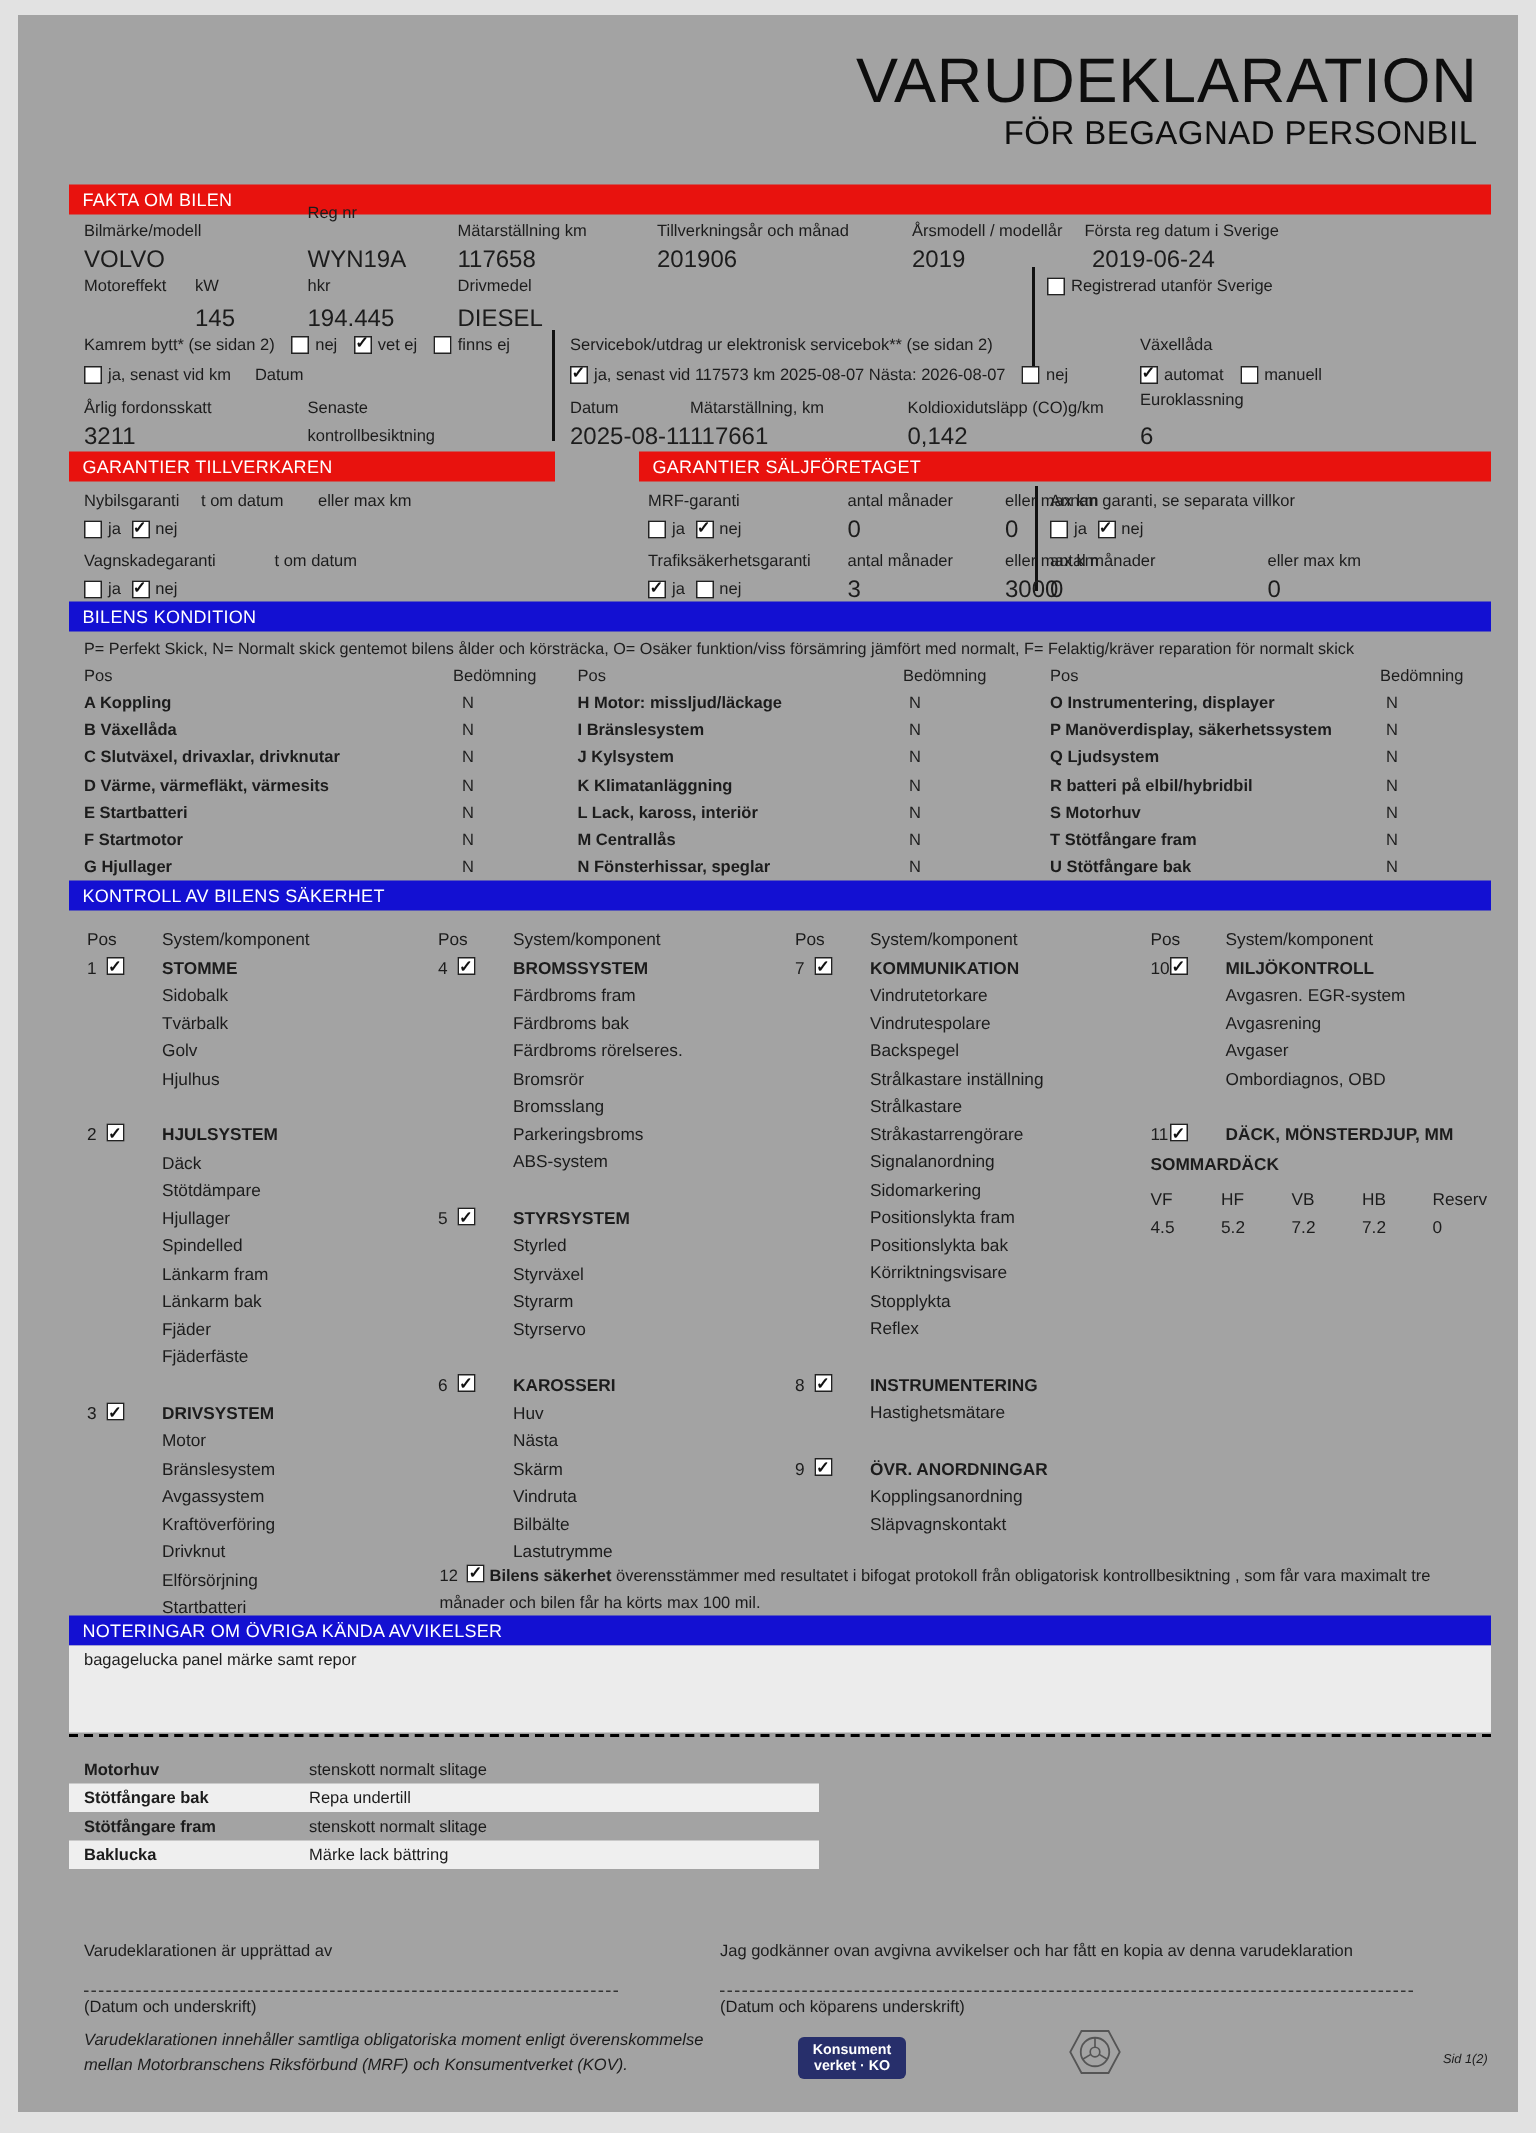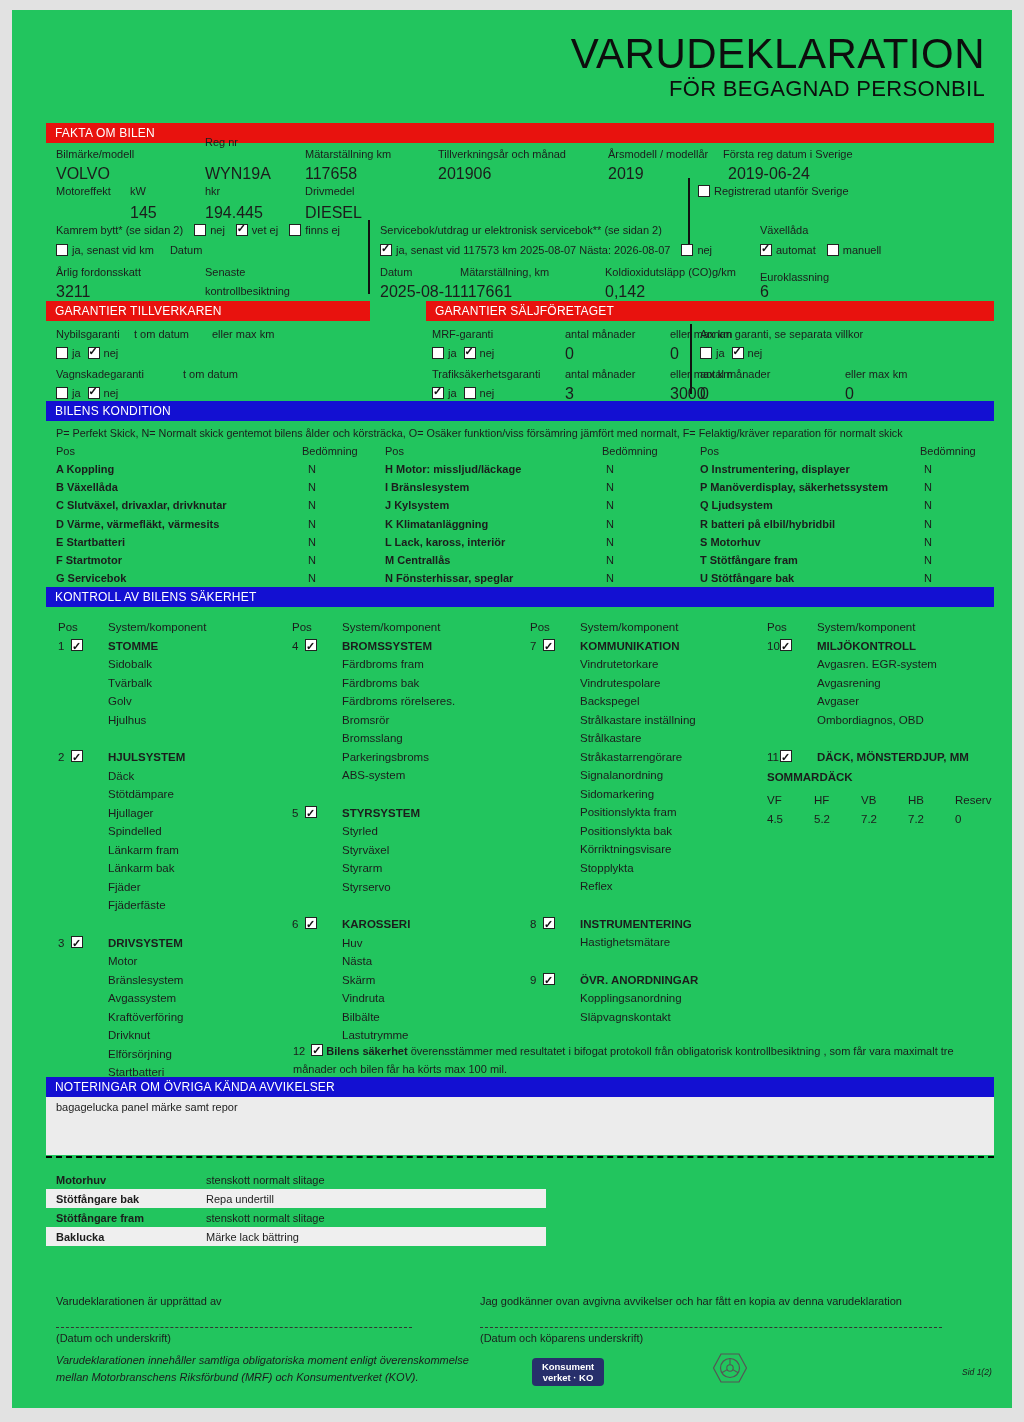--- a/index.html
+++ b/index.html
@@ -1,18 +1,18 @@
 <!DOCTYPE html>
 <html><head>
 <meta charset="utf-8">
 <style>
   html,body{margin:0;padding:0}
   body{width:1024px;height:1422px;background:#e2e2e2;position:relative;overflow:hidden;
        font-family:"Liberation Sans",sans-serif;color:#1c1c1c;-webkit-font-smoothing:antialiased}
-  .page{position:absolute;left:12px;top:10px;width:1000px;height:1398px;background:#22c55e}
+  .page{position:absolute;left:12px;top:10px;width:1000px;height:1398px;background:#a3a3a3}
   .t{position:absolute;font-size:11px;white-space:nowrap;line-height:13px}
   .v{font-size:16px}
   .b{font-weight:700}
   .bar{position:absolute;left:34px;width:948px;height:20px;color:#fff;font-weight:400;font-size:12px;
        line-height:20px;padding-left:9px;box-sizing:border-box;letter-spacing:.2px;white-space:nowrap}
   .red{background:#e8120e}
   .blue{background:#1310d2}
   .vline{position:absolute;width:2px;background:#111}
   .cb{display:inline-block;width:10px;height:10px;border:1.5px solid #222;background:#fff;position:relative;
       flex:0 0 auto;box-sizing:content-box}
@@ -150,21 +150,21 @@
         <span class="cb"></span>
         <span>manuell</span>
       </span>
     </div>
 
   <div class="t" style="left:44px;top:256px">Årlig fordonsskatt</div>
   <div class="t" style="left:193px;top:256px">Senaste</div>
   <div class="t" style="left:368px;top:256px">Datum</div>
   <div class="t" style="left:448px;top:256px">Mätarställning, km</div>
   <div class="t" style="left:593px;top:256px">Koldioxidutsläpp (CO)g/km</div>
-  <div class="t" style="left:748px;top:261px">Euroklassning</div>
+  <div class="t" style="left:748px;top:251px">Euroklassning</div>
 
   <div class="t v" style="left:44px;top:275px">3211</div>
   <div class="t" style="left:193px;top:275px">kontrollbesiktning</div>
   <div class="t v" style="left:368px;top:275px">2025-08-11</div>
   <div class="t v" style="left:448px;top:275px">117661</div>
   <div class="t v" style="left:593px;top:275px">0,142</div>
   <div class="t v" style="left:748px;top:275px">6</div>
 
   <div class="bar red" style="top:291px;width:324px">GARANTIER TILLVERKAREN</div>
   <div class="bar red" style="left:414px;top:291px;width:568px">GARANTIER SÄLJFÖRETAGET</div>
@@ -273,21 +273,21 @@
       <div class="krow"><span class="kname">B Växellåda</span><span class="kgrade" style="left:252px">N</span></div>
 
       <div class="krow"><span class="kname">C Slutväxel, drivaxlar, drivknutar</span><span class="kgrade" style="left:252px">N</span></div>
 
       <div class="krow"><span class="kname">D Värme, värmefläkt, värmesits</span><span class="kgrade" style="left:252px">N</span></div>
 
       <div class="krow"><span class="kname">E Startbatteri</span><span class="kgrade" style="left:252px">N</span></div>
 
       <div class="krow"><span class="kname">F Startmotor</span><span class="kgrade" style="left:252px">N</span></div>
 
-      <div class="krow"><span class="kname">G Servicebok</span><span class="kgrade" style="left:252px">N</span></div>
+      <div class="krow"><span class="kname">G Hjullager</span><span class="kgrade" style="left:252px">N</span></div>
     </div>
   <div class="kcol" style="left:373px;top:453px;width:300px">
 
       <div class="krow"><span class="kname">H Motor: missljud/läckage</span><span class="kgrade" style="left:221px">N</span></div>
 
       <div class="krow"><span class="kname">I Bränslesystem</span><span class="kgrade" style="left:221px">N</span></div>
 
       <div class="krow"><span class="kname">J Kylsystem</span><span class="kgrade" style="left:221px">N</span></div>
 
       <div class="krow"><span class="kname">K Klimatanläggning</span><span class="kgrade" style="left:221px">N</span></div>

